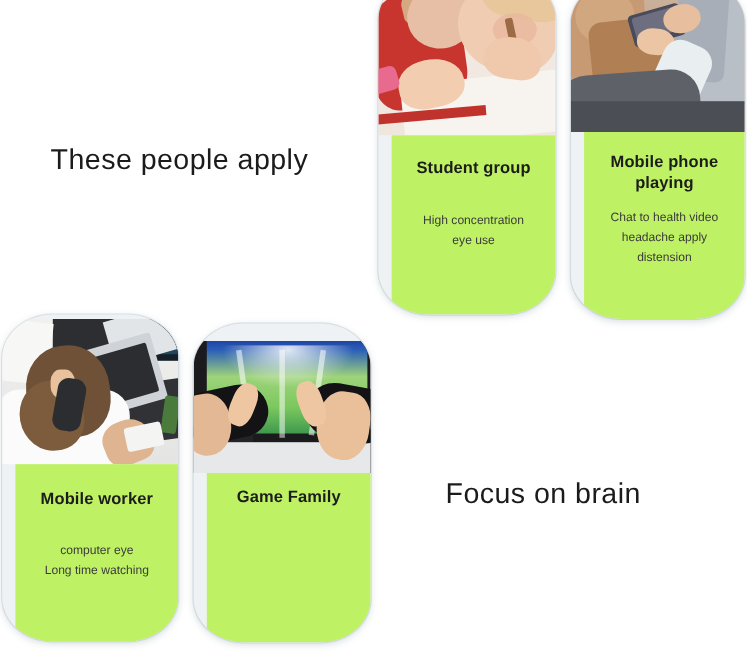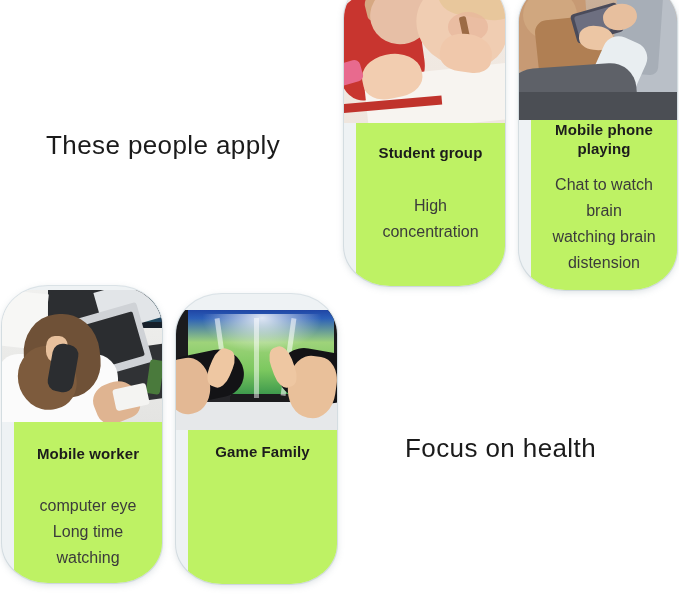--- a/index.html
+++ b/index.html
@@ -56,21 +56,21 @@
   .card-title {
     color: #1c1c1c;
     font-size: 15px;
     font-weight: 700;
     line-height: 1.28;
     letter-spacing: 0.1px;
     padding: 0 8px;
   }
   .card-desc {
     color: #3b3b3b;
-    font-size: 16px;
+    font-size: 11px;
     font-weight: 400;
     line-height: 1.62;
     padding: 0 10px;
   }
 
   
   .scene { position: absolute; inset: 0; }
   .sh { position: absolute; }
 
   
@@ -104,21 +104,21 @@
                 border-radius:48% 48% 36% 40%; transform:rotate(8deg); }
   .sc1 .redbar{ left:-6px; top:122px; width:104px; height:9px; background:#c0332c;
                 transform:rotate(-5deg); }
   .sc1 .pinkL { left:-10px; top:84px; width:28px; height:22px; background:#e86a8e;
                 border-radius:6px; transform:rotate(-16deg); }
 
   
   #card-2 { left: 519px; top: -18px; width: 158px; height: 308px; }
   #card-2 .card-photo { height: 138px; }
   #card-2 .card-body  { height: 170px; }
-  #card-2 .card-title { }
+  #card-2 .card-title { margin-top: 18px; }
   #card-2 .card-desc  { margin-top: 14px; }
   .sc2 { background: linear-gradient(#cdb39c, #b89d86); }
   .sc2 .wallL { left:-6px; top:-4px; width:74px; height:92px; background:#c79a74;
                 border-radius:10px; transform:rotate(-4deg); }
   .sc2 .wallR { left:112px; top:-6px; width:64px; height:120px; background:#b9bfc7; }
   .sc2 .shirt { left:96px; top:-4px; width:46px; height:96px; background:#a7aeb7;
                 border-radius:10px 14px 8px 8px; transform:rotate(4deg); }
   .sc2 .head  { left:4px; top:8px; width:54px; height:50px; background:#d0a77f;
                 border-radius:50%; }
   .sc2 .bag   { left:18px; top:36px; width:66px; height:64px; background:#b07f53;
@@ -208,21 +208,21 @@
   .sc4 .darkL{ left:0px; top:78px; width:54px; height:44px; background:#242428; }
   .sc4 .darkR{ left:118px; top:80px; width:52px; height:42px; background:#202024; }
 </style>
 </head>
 <body>
 
 <div class="stage">
 
   <div class="headline" id="headline-apply">These people apply</div>
 
-  <div class="headline" id="headline-focus">Focus on health</div>
+  <div class="headline" id="headline-focus">Focus on brain</div>
 
   <div class="card" id="card-1">
     <div class="card-photo">
       <div class="scene sc1">
         <div class="sh pencil"></div>
         <div class="sh girlA"></div>
         <div class="sh hairA"></div>
         <div class="sh girlA2"></div>
         <div class="sh girlB"></div>
         <div class="sh hairB"></div>
@@ -232,20 +232,21 @@
         <div class="sh handA"></div>
         <div class="sh handB"></div>
         <div class="sh pinkL"></div>
         <div class="sh redbar"></div>
       </div>
     </div>
     <div class="card-body">
       <div class="card-title">Student group</div>
       <div class="card-desc">
         <div>High concentration</div>
+        <div>eye use</div>
       </div>
     </div>
   </div>
 
   <div class="card" id="card-2">
     <div class="card-photo">
       <div class="scene sc2">
         <div class="sh wallL"></div>
         <div class="sh wallR"></div>
         <div class="sh shirt"></div>
@@ -259,22 +260,22 @@
         <div class="sh couch"></div>
         <div class="sh couch2"></div>
       </div>
     </div>
     <div class="card-body">
       <div class="card-title">
         <div>Mobile phone</div>
         <div>playing</div>
       </div>
       <div class="card-desc">
-        <div>Chat to watch brain</div>
-        <div>watching brain</div>
+        <div>Chat to health video</div>
+        <div>headache apply</div>
         <div>distension</div>
       </div>
     </div>
   </div>
 
   <div class="card" id="card-3">
     <div class="card-photo">
       <div class="scene sc3">
         <div class="sh deskDark"></div>
         <div class="sh monitor"></div>

